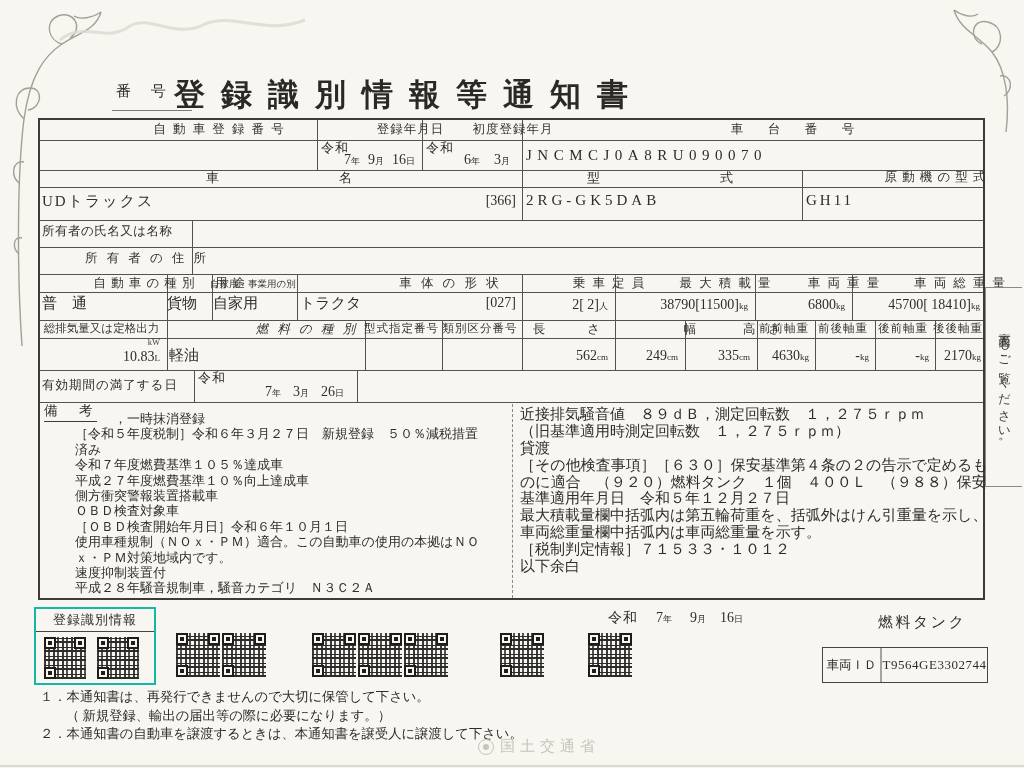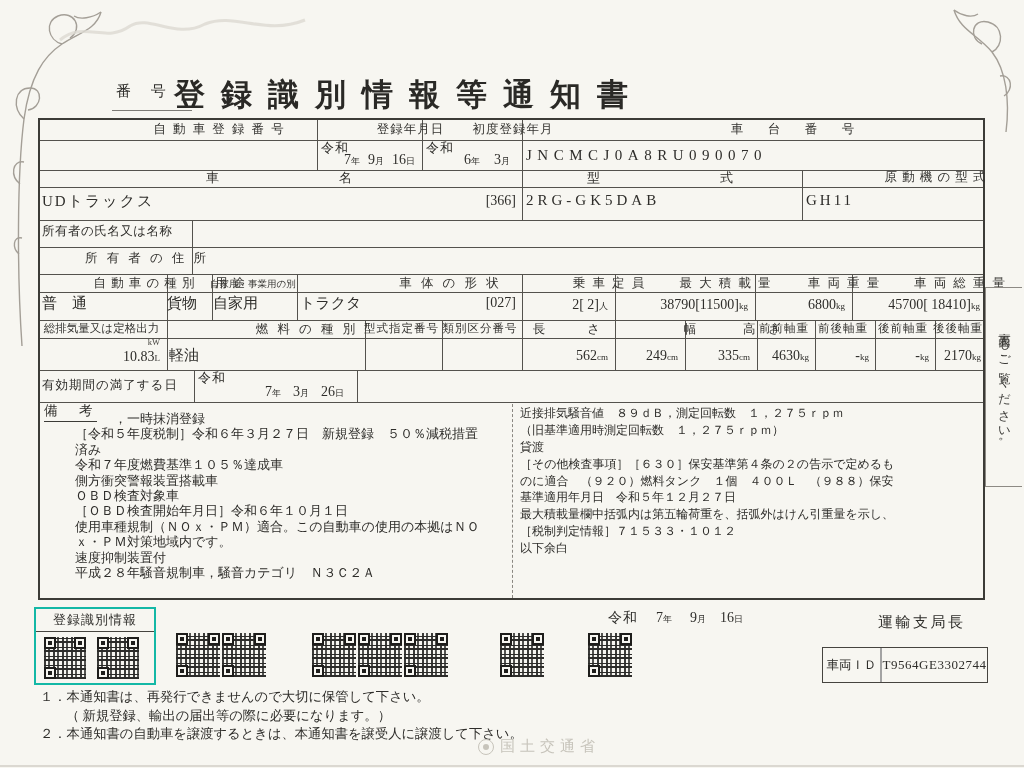--- a/index.html
+++ b/index.html
@@ -11,21 +11,21 @@
   .lab{font-size:12.5px;letter-spacing:2px;color:#343330;margin-left:43px;}
   .lab-s{font-size:11.5px;letter-spacing:1px;color:#343330;}
   .lab-xs{font-size:9.5px;letter-spacing:0;color:#343330;}
   .val{font-size:15px;}
   .num{font-size:14px;}
   .u{font-size:9px;}
   .hl{position:absolute;height:1px;background:#54524d;}
   .vl{position:absolute;width:1px;background:#54524d;}
   .tbl{position:absolute;left:38px;top:118px;width:947px;height:482px;border:2px solid #3c3b37;box-sizing:border-box;}
   .rl{height:15.4px;line-height:15.4px;font-size:13px;}
-  .rr{height:16.9px;line-height:16.9px;font-size:12px;font-family:Liberation Mono, monospace;}
+  .rr{height:16.9px;line-height:16.9px;font-size:15px;}
   .qr{position:absolute;width:44px;height:44px;
       background:
        repeating-linear-gradient(90deg, rgba(42,42,40,.92) 0 2px, transparent 2px 4px, rgba(42,42,40,.8) 4px 6px, transparent 6px 9px),
        repeating-linear-gradient(0deg, #2e2d2b 0 2px, #f7f6f1 2px 4px, #2e2d2b 4px 5px, #f7f6f1 5px 9px);}
   .qr .f{position:absolute;width:12px;height:12px;background:#f7f6f1;border:2px solid #1e1d1b;box-sizing:border-box;}
   .qr .f::after{content:"";position:absolute;inset:2px;background:#1e1d1b;}
   .f.tl{left:0;top:0}.f.tr{right:0;top:0}.f.bl{left:0;bottom:0}
   .sidebox{position:absolute;left:985px;top:287px;width:36px;height:198px;border:1px solid #8d8a84;border-right:none;
            display:flex;align-items:center;justify-content:center;}
   .vtext{writing-mode:vertical-rl;text-orientation:upright;font-size:12.5px;letter-spacing:3px;color:#3a3936;}
@@ -158,21 +158,21 @@
     <span class="num">38790[11500]</span><span class="u">kg</span>
   </div>
   <div class="c rgt" style="left:755px;top:295px;width:90px;">
     <span class="num">6800</span><span class="u">kg</span>
   </div>
   <div class="c rgt" style="left:852px;top:295px;width:128px;">
     <span class="num">45700[ 18410]</span><span class="u">kg</span>
   </div>
 
   <div class="c lab-s ctr" style="left:38px;top:321px;width:127px;letter-spacing:0;">総排気量又は定格出力</div>
-  <div class="c lab ctr" style="left:165px;top:321px;width:198px;letter-spacing:3px;">燃 料 の 種 別</div>
+  <div class="c lab ctr" style="left:165px;top:321px;width:198px;letter-spacing:3px;font-style:italic;">燃 料 の 種 別</div>
   <div class="c lab-s ctr" style="left:363px;top:321px;width:77px;">型式指定番号</div>
   <div class="c lab-s ctr" style="left:440px;top:321px;width:80px;">類別区分番号</div>
   <div class="c" style="left:520px;top:321px;width:93px;display:flex;justify-content:center;gap:42px;font-size:12.5px;">
     <span>長</span>
       <span>さ</span>
   </div>
   <div class="c lab ctr" style="left:613px;top:321px;width:70px;">幅</div>
   <div class="c lab ctr" style="left:683px;top:321px;width:72px;letter-spacing:0;">高　さ</div>
   <div class="c lab-s ctr" style="left:755px;top:321px;width:58px;letter-spacing:1px;">前前軸重</div>
   <div class="c lab-s ctr" style="left:813px;top:321px;width:60px;letter-spacing:1px;">前後軸重</div>
@@ -213,36 +213,38 @@
     <span class="num" style="margin-left:8px;">3</span><span class="u">月</span>
     <span class="num" style="margin-left:8px;">26</span><span class="u">日</span>
   </div>
 
   <div class="c" style="left:44px;top:402px;font-size:13.5px;letter-spacing:4px;border-bottom:1px solid #3c3b37;padding-bottom:1px;">備　考</div>
   <div class="c" style="left:75px;top:411px;width:440px;">
     <div class="rl">　　　，一時抹消登録</div>
     <div class="rl">［令和５年度税制］令和６年３月２７日　新規登録　５０％減税措置</div>
     <div class="rl">済み</div>
     <div class="rl">令和７年度燃費基準１０５％達成車</div>
+    <div class="rl">平成２７年度燃費基準１０％向上達成車</div>
     <div class="rl">側方衝突警報装置搭載車</div>
     <div class="rl">ＯＢＤ検査対象車</div>
     <div class="rl">［ＯＢＤ検査開始年月日］令和６年１０月１日</div>
     <div class="rl">使用車種規制（ＮＯｘ・ＰＭ）適合。この自動車の使用の本拠はＮＯ</div>
     <div class="rl">ｘ・ＰＭ対策地域内です。</div>
     <div class="rl">速度抑制装置付</div>
     <div class="rl">平成２８年騒音規制車，騒音カテゴリ　Ｎ３Ｃ２Ａ</div>
   </div>
   <div class="c" style="left:520px;top:406px;width:462px;">
     <div class="rr">近接排気騒音値　８９ｄＢ，測定回転数　１，２７５ｒｐｍ</div>
     <div class="rr">（旧基準適用時測定回転数　１，２７５ｒｐｍ）</div>
     <div class="rr">貸渡</div>
     <div class="rr">［その他検査事項］［６３０］保安基準第４条の２の告示で定めるも</div>
     <div class="rr">のに適合　（９２０）燃料タンク　１個　４００Ｌ　（９８８）保安</div>
     <div class="rr">基準適用年月日　令和５年１２月２７日</div>
     <div class="rr">最大積載量欄中括弧内は第五輪荷重を、括弧外はけん引重量を示し、</div>
+    <div class="rr">車両総重量欄中括弧内は車両総重量を示す。</div>
     <div class="rr">［税制判定情報］７１５３３・１０１２</div>
     <div class="rr">以下余白</div>
   </div>
 
   <div class="sidebox">
     <div class="vtext">裏面もご覧ください。</div>
   </div>
 
   <div class="c" style="left:34px;top:607px;width:122px;height:78px;border:2px solid #14b8a6;box-sizing:border-box;">
     <div class="ctr" style="font-size:13px;letter-spacing:1px;line-height:22px;border-bottom:1px solid #46443f;">登録識別情報</div>
@@ -292,21 +294,21 @@
       <i class="f tr"></i>
       <i class="f bl"></i>
     </div>
 
   <div class="c" style="left:608px;top:608px;">
     <span class="era" style="font-size:14px;">令和</span>
     <span class="num" style="margin-left:14px;">7</span><span class="u">年</span>
     <span class="num" style="margin-left:14px;">9</span><span class="u">月</span>
     <span class="num" style="margin-left:10px;">16</span><span class="u">日</span>
   </div>
-  <div class="c" style="left:878px;top:613px;font-size:15px;letter-spacing:2.5px;">運輸支局長</div>
+  <div class="c" style="left:878px;top:613px;font-size:15px;letter-spacing:2.5px;">燃料タンク</div>
 
   <div class="c" style="left:822px;top:647px;width:166px;height:36px;border:1.5px solid #46443f;box-sizing:border-box;display:flex;align-items:stretch;">
     <div style="width:57px;border-right:2px solid #a3a3a3;display:flex;align-items:center;justify-content:center;font-size:12.5px;">車両ＩＤ</div>
     <div style="flex:1;display:flex;align-items:center;justify-content:center;font-size:13px;letter-spacing:0.5px;">T9564GE3302744</div>
   </div>
 
   <div class="c" style="left:40px;top:688px;font-size:13.3px;line-height:18.5px;">
     <div>１．本通知書は、再発行できませんので大切に保管して下さい。</div>
     <div style="padding-left:26px;">（ 新規登録、輸出の届出等の際に必要になります。）</div>
     <div>２．本通知書の自動車を譲渡するときは、本通知書を譲受人に譲渡して下さい。</div>

